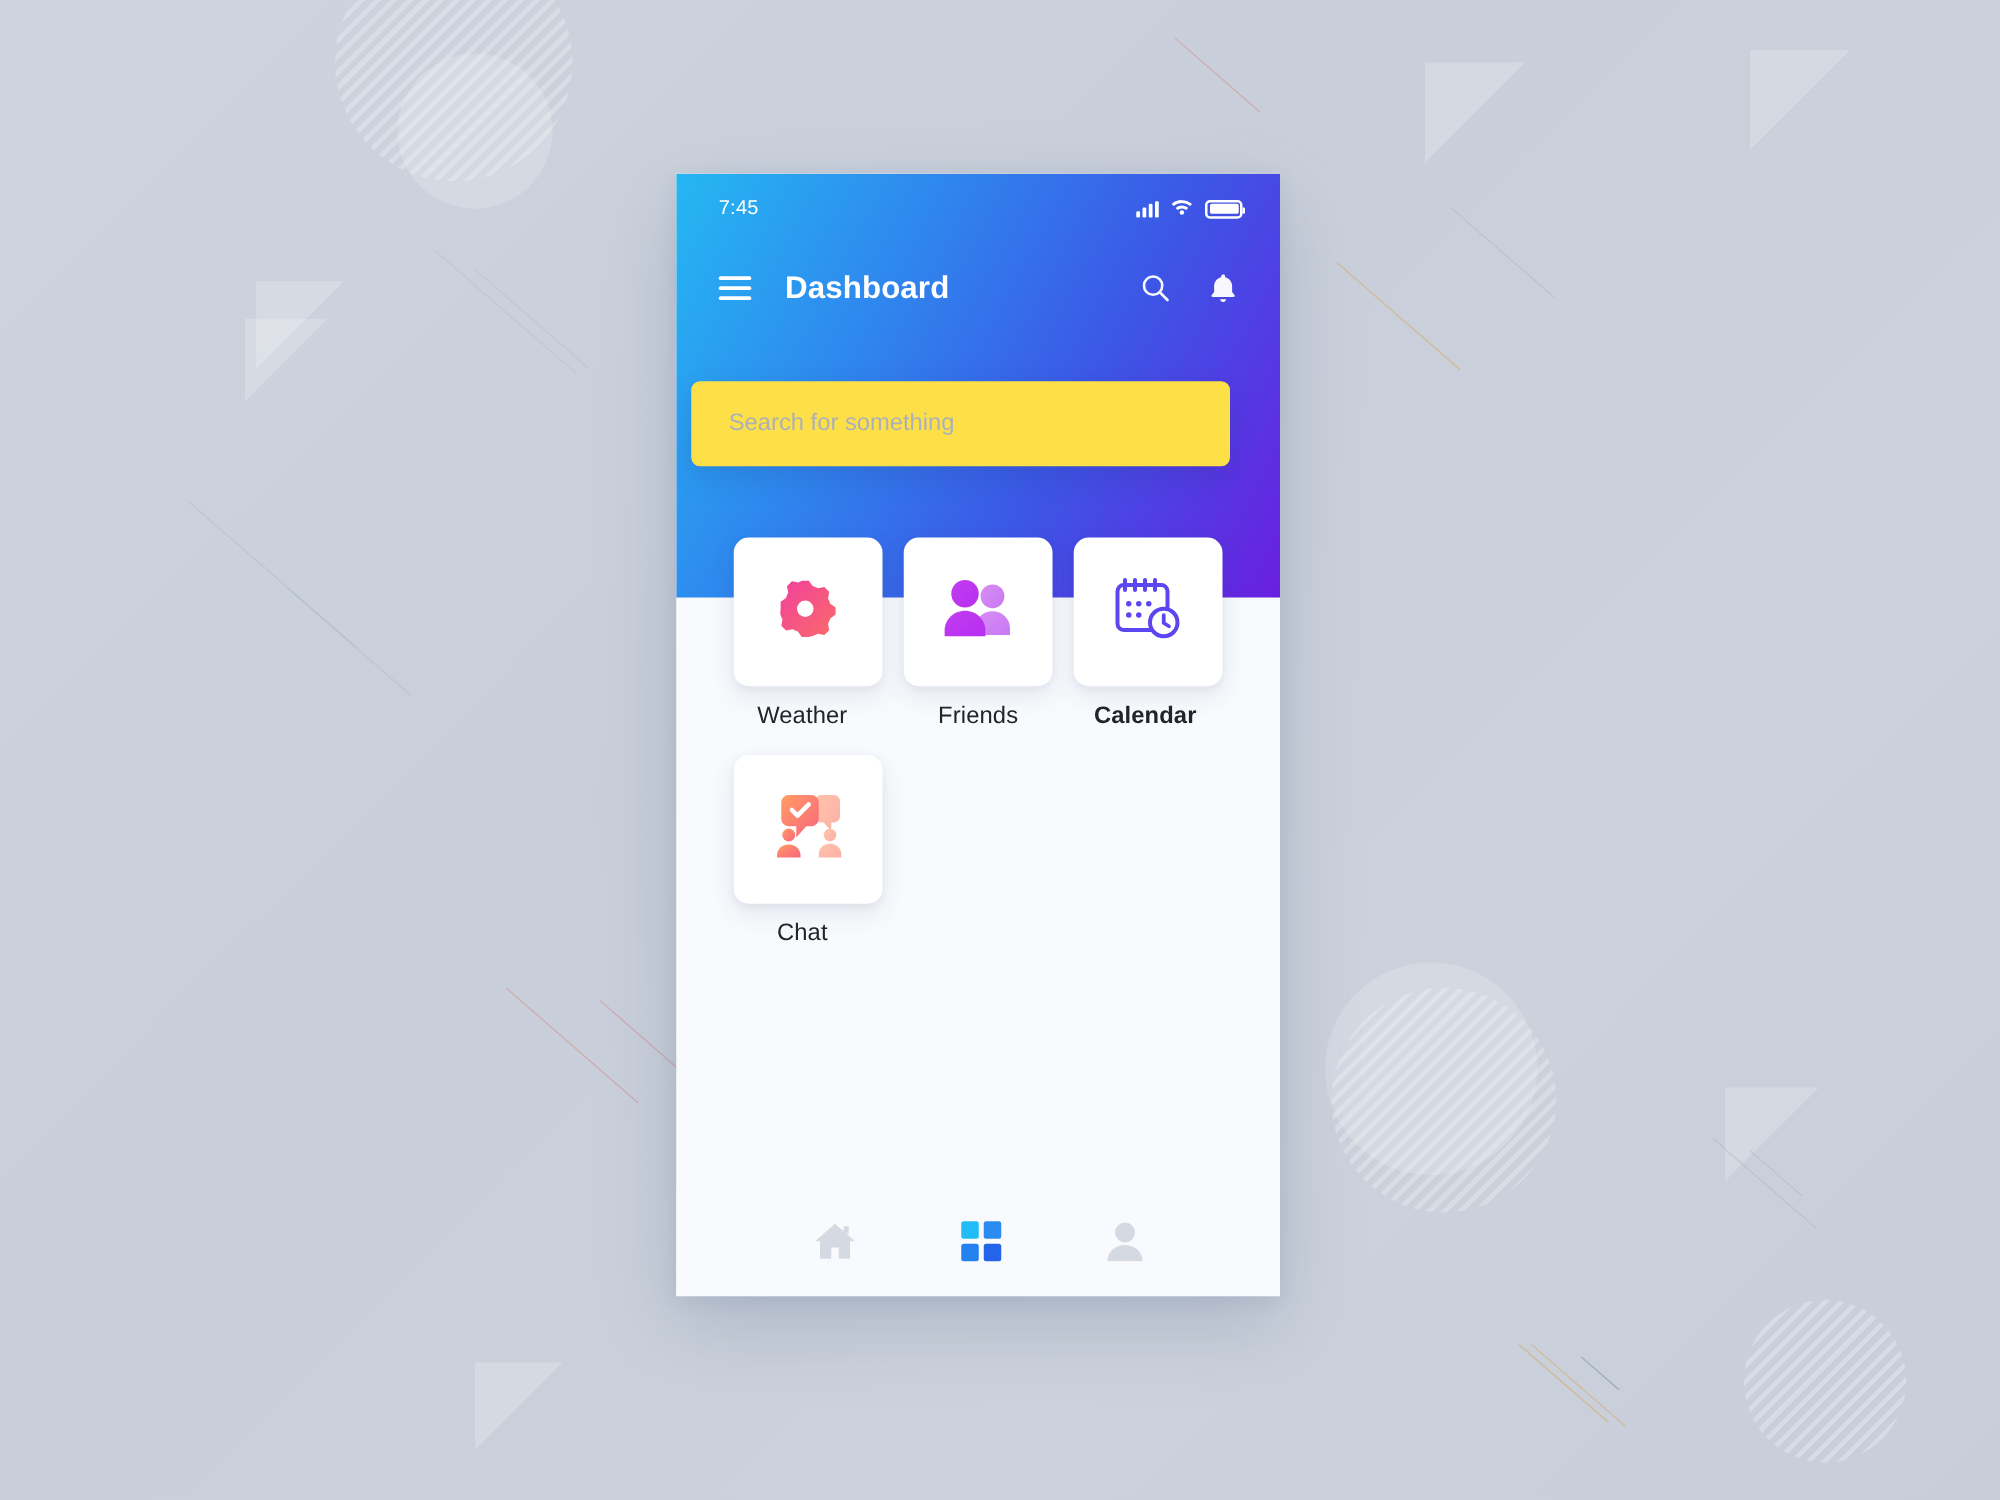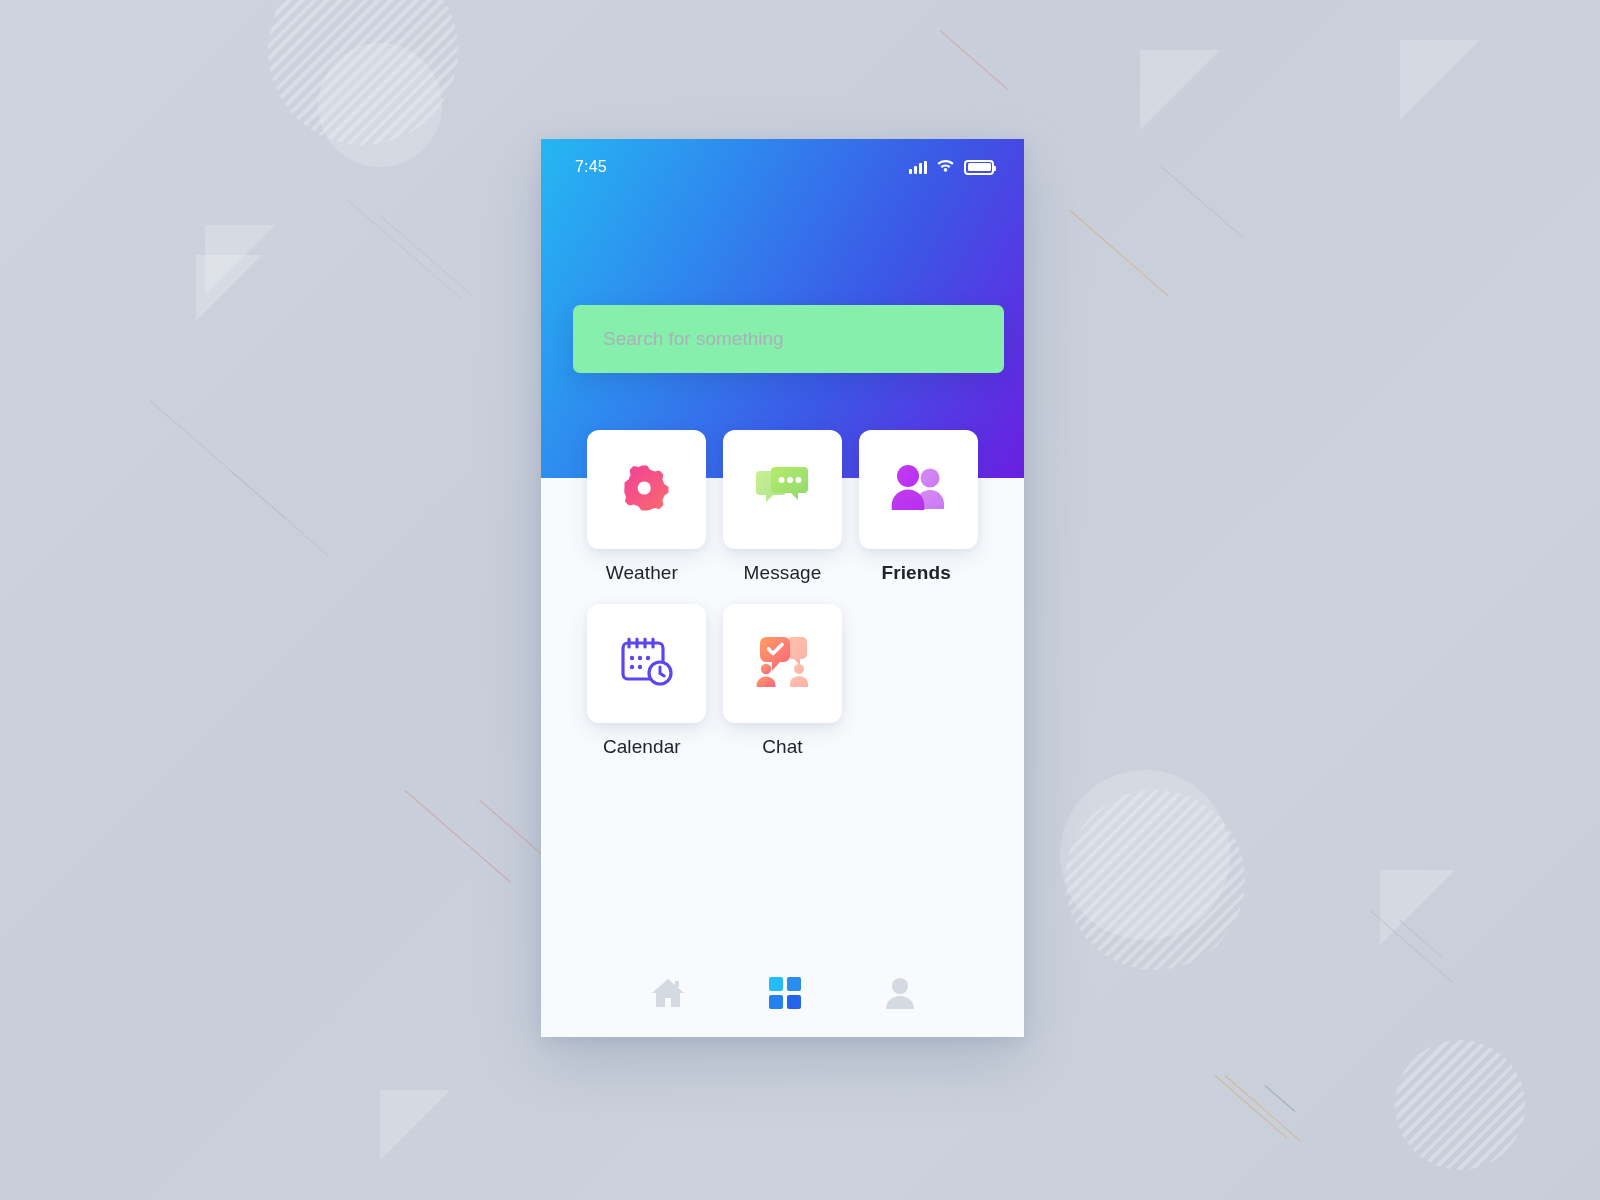--- a/index.html
+++ b/index.html
@@ -135,23 +135,23 @@
   }
   #app-bar-actions {
     margin-left: auto;
     display: flex; align-items: center; gap: 30px;
   }
   .appbar-icon { cursor: pointer; line-height: 0; opacity: .96; }
 
   
   #search-box {
     position: absolute;
-    left: 32px; top: 166px;
+    left: 12px; top: 166px;
     width: 431px; height: 68px;
-    background: #86efac;
+    background: #fde047;
     border-radius: 7px;
     box-shadow: 0 8px 22px rgba(30,40,90,0.14);
     display: flex;
     align-items: center;
     padding: 0 30px;
   }
   #search-input {
     border: none; outline: none;
     width: 100%;
     font-family: "Liberation Sans", sans-serif;
@@ -274,20 +274,42 @@
           <path d="M9.5 6.4c1.9 0 3.7.7 5 1.9l-1.5 1.7a5.4 5.4 0 0 0-7 0L4.5 8.3a7.4 7.4 0 0 1 5-1.9z" fill="#fff"></path>
           <circle cx="9.5" cy="11.9" r="1.8" fill="#fff"></circle>
         </svg>
       </span>
       <span class="battery">
           <i></i>
         </span>
     </div>
   </div>
 
+  <div id="app-bar">
+    <div id="menu-btn">
+      <span></span>
+        <span></span>
+        <span></span>
+    </div>
+    <div id="app-title">Dashboard</div>
+    <div id="app-bar-actions">
+      <span class="appbar-icon">
+        <svg width="25" height="25" viewBox="0 0 25 25">
+          <circle cx="10.5" cy="10.5" r="7.3" fill="none" stroke="#fff" stroke-width="2.1"></circle>
+          <line x1="15.8" y1="15.8" x2="22" y2="22" stroke="#fff" stroke-width="2.1" stroke-linecap="round"></line>
+        </svg>
+      </span>
+      <span class="appbar-icon">
+        <svg width="23" height="25" viewBox="0 0 23 25">
+          <path d="M11.5 1.5c-.9 0-1.6.7-1.6 1.6v.7C6.6 4.5 4.3 7.4 4.3 10.9v4.6l-2 2.6c-.4.6 0 1.4.8 1.4h16.8c.8 0 1.2-.8.8-1.4l-2-2.6v-4.6c0-3.5-2.3-6.4-5.6-7.1v-.7c0-.9-.7-1.6-1.6-1.6z" fill="#fff"></path>
+          <path d="M11.5 23.5c1.3 0 2.3-1 2.4-2.2H9.1c.1 1.2 1.1 2.2 2.4 2.2z" fill="#fff"></path>
+        </svg>
+      </span>
+    </div>
+  </div>
 
   <div id="search-box">
     <input id="search-input" type="text" placeholder="Search for something" style="">
   </div>
 
   <div id="app-grid">
 
     <div class="app-cell">
       <div class="app-tile">
         <span>
@@ -299,40 +321,20 @@
             </linearGradient>
               </defs>
             <path fill="url(#gGear)" d="M26 3.5l3.1 4.3a18.7 18.7 0 0 1 4.2 1.8l5.2-1 3.9 3.9-1 5.2c.8 1.3 1.4 2.7 1.8 4.2l4.3 3.1v5.6l-4.3 3.1c-.4 1.5-1 2.9-1.8 4.2l1 5.2-3.9 3.9-5.2-1c-1.3.8-2.7 1.4-4.2 1.8L26 48.5h-5.6l-3.1-4.3a18.7 18.7 0 0 1-4.2-1.8l-5.2 1-3.9-3.9 1-5.2a18.7 18.7 0 0 1-1.8-4.2L3.5 26v-5.6l4.3-3.1c.4-1.5 1-2.9 1.8-4.2l-1-5.2 3.9-3.9 5.2 1c1.3-.8 2.7-1.4 4.2-1.8L20.4 3.5z"></path>
             <circle cx="23.2" cy="26" r="6.6" fill="#fff"></circle>
           </svg>
         </span>
       </div>
       <div class="app-label">Weather</div>
     </div>
 
-    <div class="app-cell">
-      <div class="app-tile">
-        <span>
-          <svg width="52" height="46" viewBox="0 0 52 46">
-            <defs>
-                <linearGradient id="gMsg" x1="0" y1="0" x2="1" y2="1">
-              <stop offset="0%" stop-color="#b6ec6b"></stop>
-                  <stop offset="100%" stop-color="#8fd96e"></stop>
-            </linearGradient>
-              </defs>
-            <path fill="url(#gMsg)" opacity=".75" d="M4 6h22a4 4 0 0 1 4 4v16a4 4 0 0 1-4 4h-9l-7 7v-7H4a4 4 0 0 1-4-4V10a4 4 0 0 1 4-4z"></path>
-            <path fill="url(#gMsg)" d="M19 2h29a4 4 0 0 1 4 4v18a4 4 0 0 1-4 4h-6v7l-7-7H19a4 4 0 0 1-4-4V6a4 4 0 0 1 4-4z"></path>
-            <circle cx="25.5" cy="15" r="3" fill="#fff"></circle>
-            <circle cx="34" cy="15" r="3" fill="#fff"></circle>
-            <circle cx="42.5" cy="15" r="3" fill="#fff"></circle>
-          </svg>
-        </span>
-      </div>
-      <div class="app-label">Message</div>
-    </div>
 
     <div class="app-cell">
       <div class="app-tile">
         <span>
           <svg width="54" height="46" viewBox="0 0 54 46">
             <defs>
               <linearGradient id="gP1" x1="0" y1="0" x2="1" y2="1">
                 <stop offset="0%" stop-color="#c13df0"></stop>
                   <stop offset="100%" stop-color="#b82ef0"></stop>
               </linearGradient>

